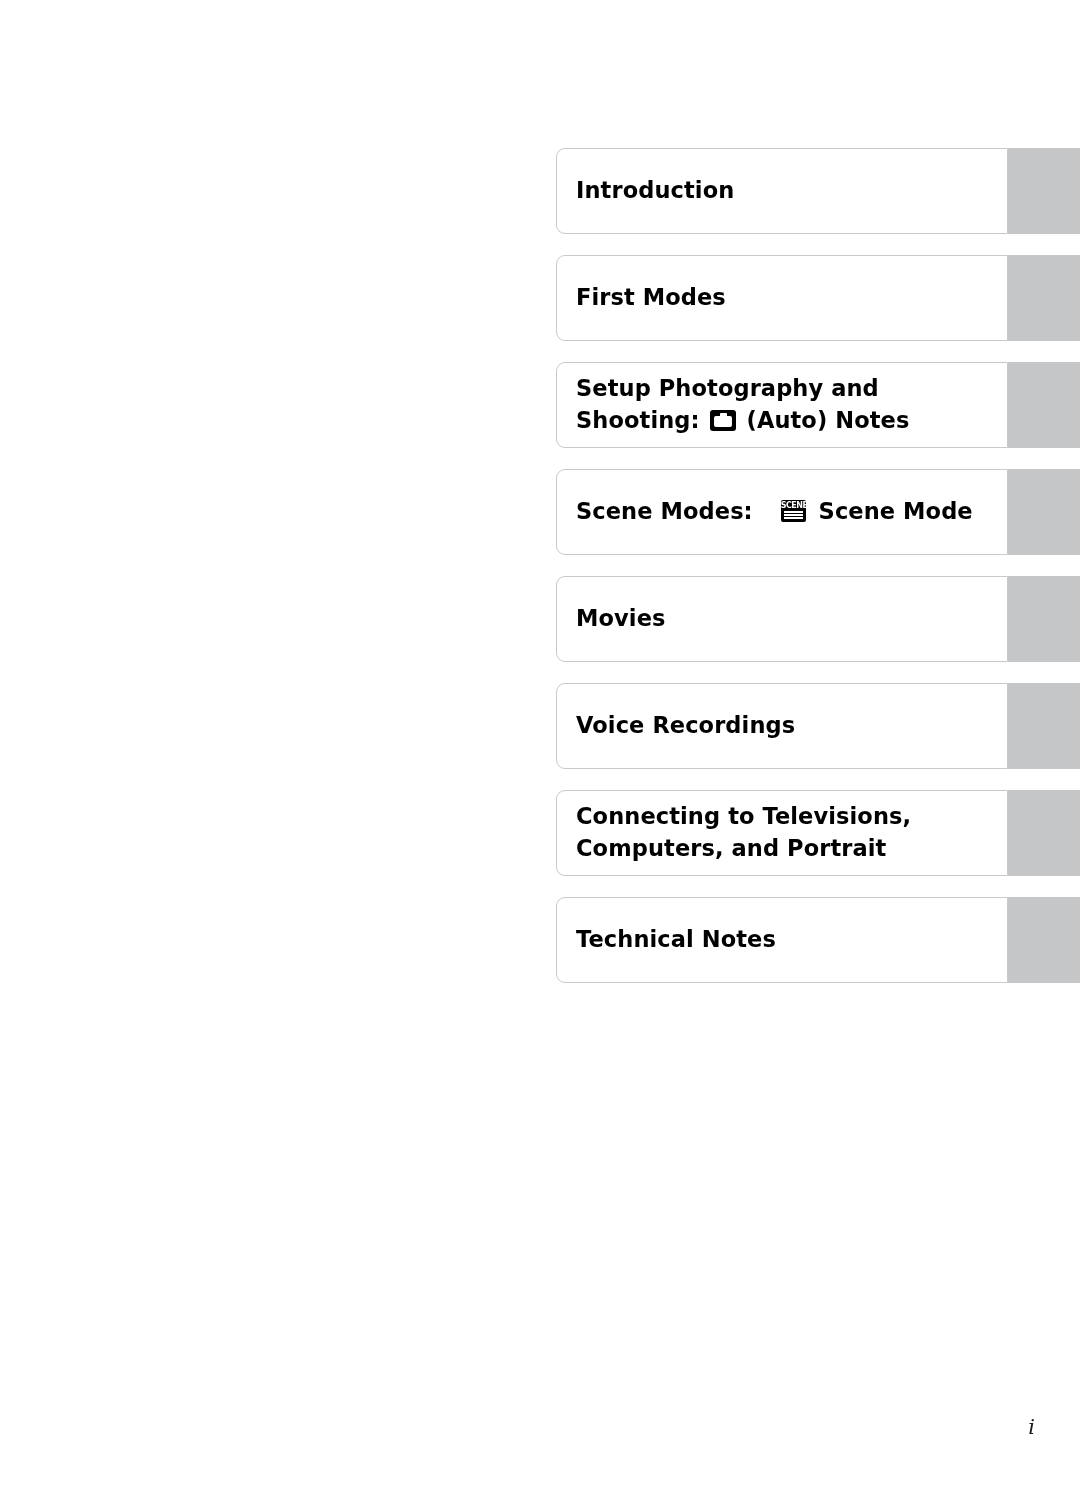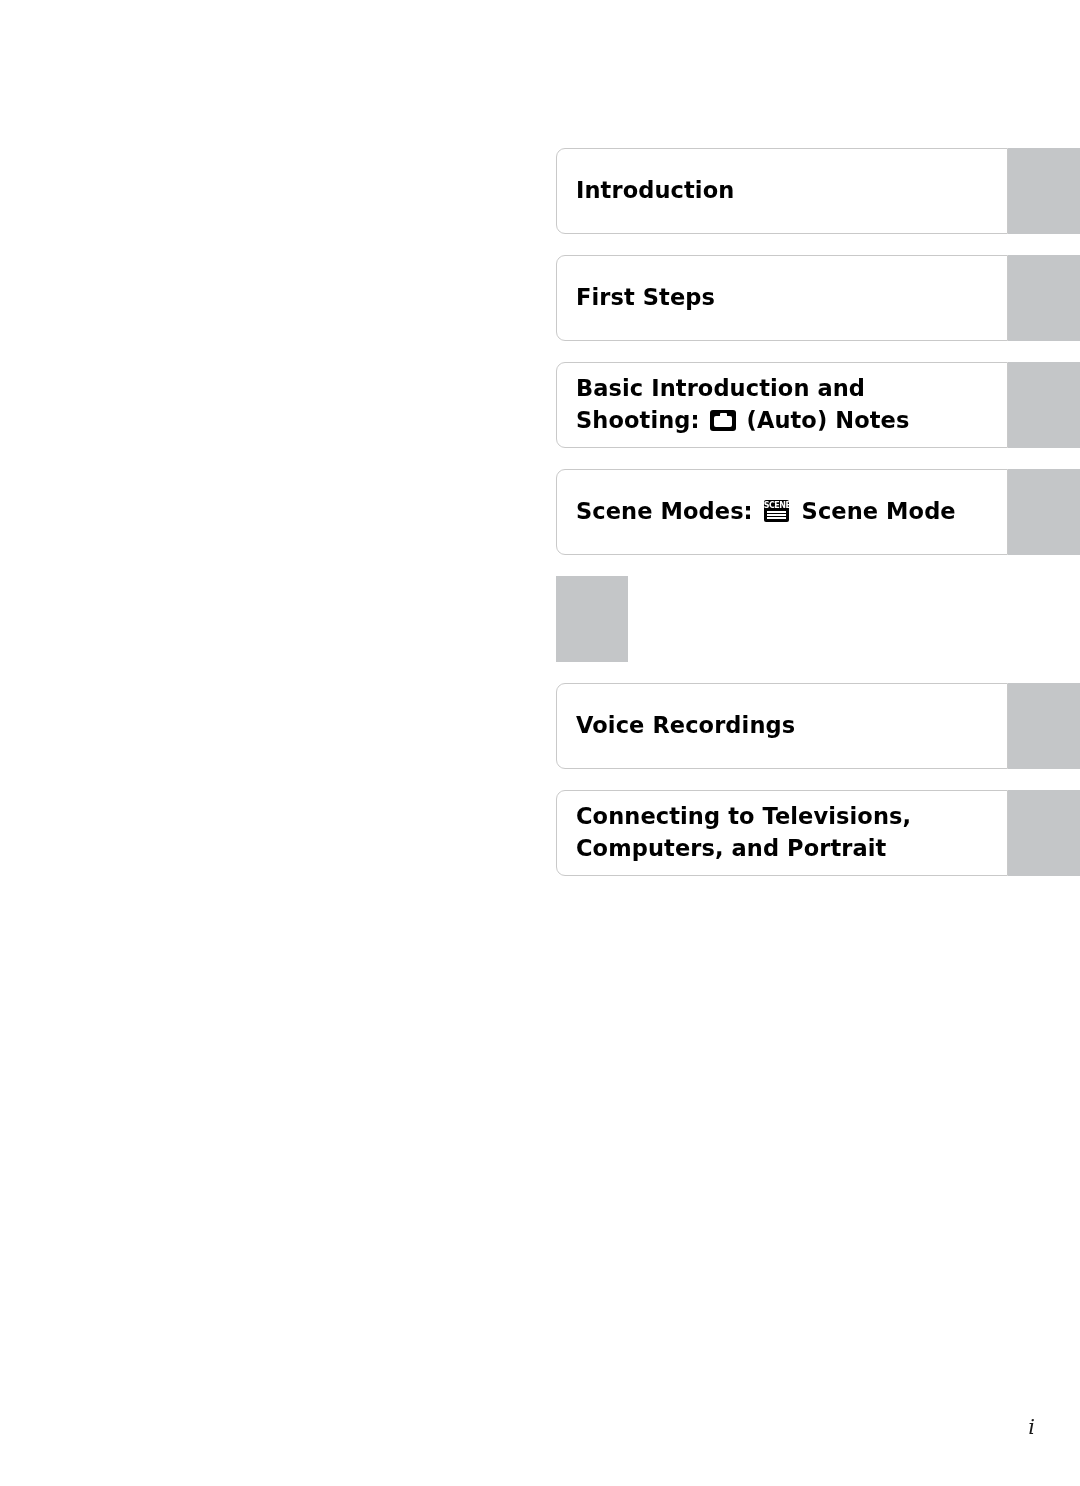--- a/index.html
+++ b/index.html
@@ -95,21 +95,21 @@
     width: 7px; height: 4px;
     background: #ffffff;
     border-radius: 1px;
   }
 
   .glyph-scene {
     width: 25px;
     height: 22px;
     background: #000000;
     border-radius: 2px;
-    margin: 0 5px 0 3px;
+    margin: 0 5px 0 20px;
     overflow: hidden;
   }
   .glyph-scene .s-txt {
     position: absolute;
     left: 0; right: 0; top: 1px;
     text-align: center;
     font-family: "DejaVu Sans", sans-serif;
     font-size: 8px;
     font-weight: bold;
     color: #ffffff;
@@ -150,48 +150,53 @@
         <div class="tab-label">
           <span>Introduction</span>
         </div>
       </div>
       <div class="tab-thumb"></div>
     </div>
 
     <div class="tab-row">
       <div class="tab-box">
         <div class="tab-label">
-          <span>First Steps</span>
-        </div>
-      </div>
-      <div class="tab-thumb"></div>
-    </div>
-
-    <div class="tab-row">
-      <div class="tab-box">
-        <div class="tab-label">
-          <span>Basic Introduction and</span><br>
+          <span>First Modes</span>
+        </div>
+      </div>
+      <div class="tab-thumb"></div>
+    </div>
+
+    <div class="tab-row">
+      <div class="tab-box">
+        <div class="tab-label">
+          <span>Setup Photography and</span><br>
           <span>Shooting: </span><span class="glyph glyph-auto"></span><span> (Auto) Notes</span>
         </div>
       </div>
       <div class="tab-thumb"></div>
     </div>
 
     <div class="tab-row">
       <div class="tab-box">
         <div class="tab-label">
           <span>Scene Modes: </span><span class="glyph glyph-scene"><span class="s-txt">SCENE</span><span class="s-bar b1"></span><span class="s-bar b2"></span><span class="s-bar b3"></span></span><span> Scene Mode</span>
         </div>
       </div>
       <div class="tab-thumb"></div>
     </div>
 
 
 
     <div class="tab-row">
+      <div class="tab-box">
+        <div class="tab-label">
+          <span>Movies</span>
+        </div>
+      </div>
       <div class="tab-thumb"></div>
     </div>
 
     <div class="tab-row">
       <div class="tab-box">
         <div class="tab-label">
           <span>Voice Recordings</span>
         </div>
       </div>
       <div class="tab-thumb"></div>
@@ -201,18 +206,26 @@
       <div class="tab-box">
         <div class="tab-label">
           <span>Connecting to Televisions,</span><br>
           <span>Computers, and Portrait</span>
         </div>
       </div>
       <div class="tab-thumb"></div>
     </div>
 
 
+    <div class="tab-row">
+      <div class="tab-box">
+        <div class="tab-label">
+          <span>Technical Notes</span>
+        </div>
+      </div>
+      <div class="tab-thumb"></div>
+    </div>
 
   </div>
 
   <div class="page-number">i</div>
 
 </div>
 
 </body></html>

